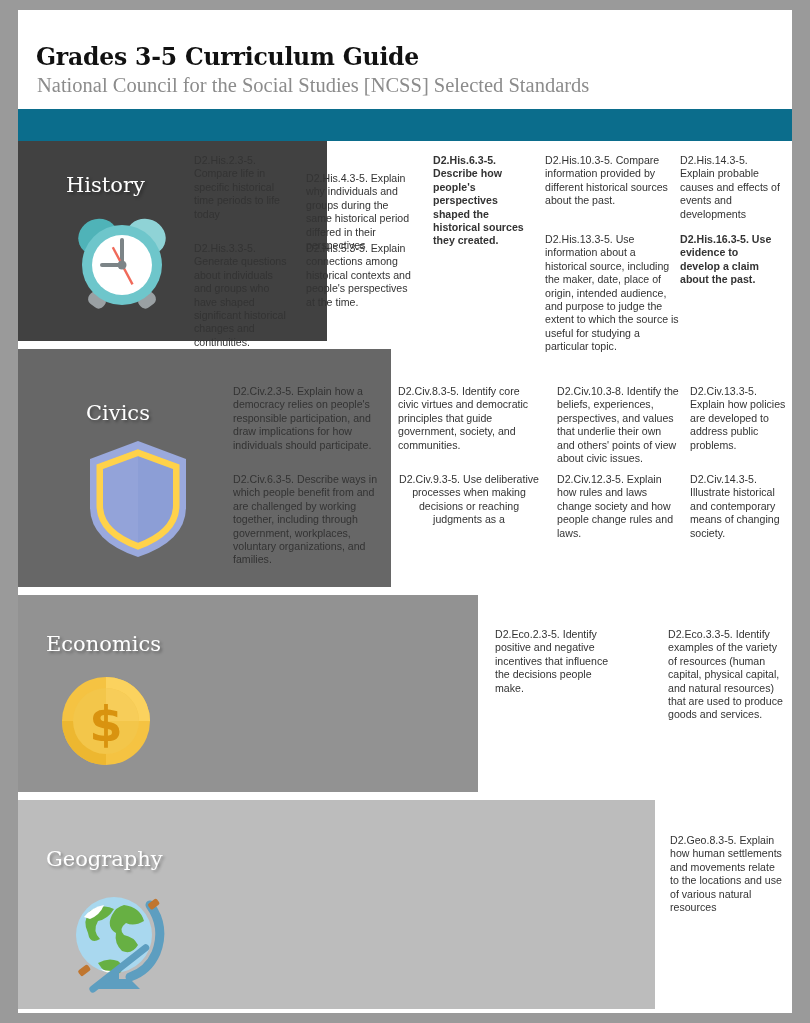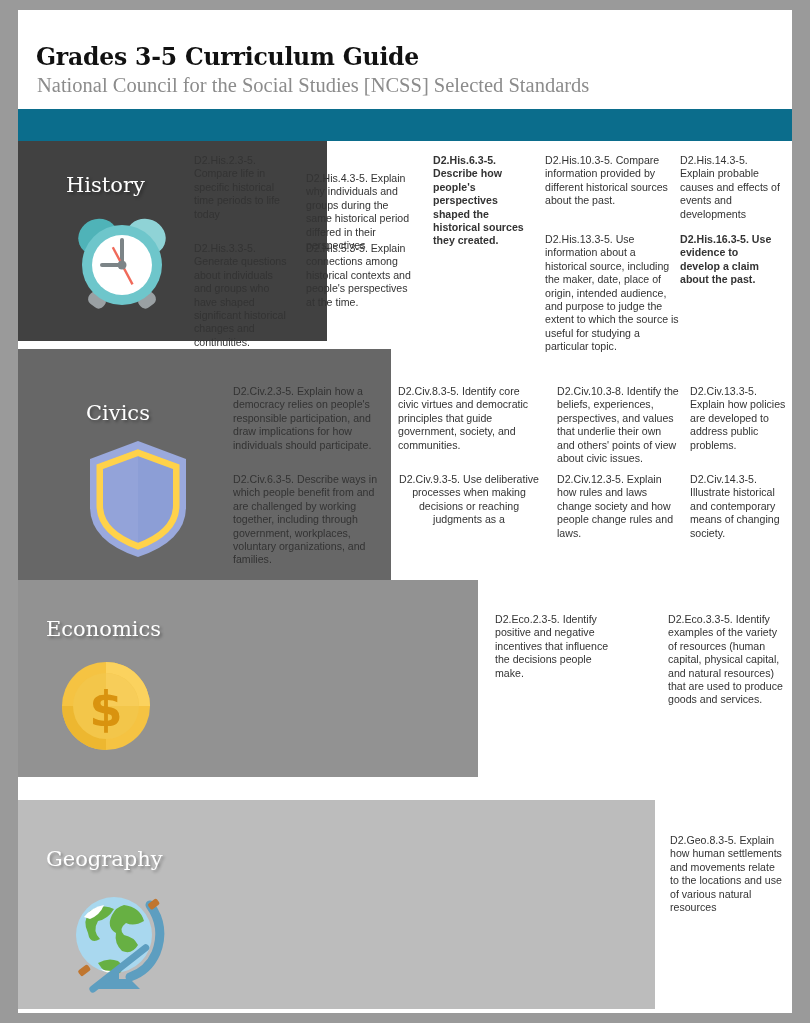--- a/index.html
+++ b/index.html
@@ -159,21 +159,21 @@
     <div class="std" style="left:380px; top:36px; width:144px;">D2.Civ.8.3-5. Identify core civic virtues and democratic principles that guide government, society, and communities.</div>
     <div class="std" style="left:380px; top:124px; width:142px;text-align:center;">D2.Civ.9.3-5. Use deliberative processes when making decisions or reaching judgments as a</div>
 
     <div class="std" style="left:539px; top:36px; width:122px;">D2.Civ.10.3-8. Identify the beliefs, experiences, perspectives, and values that underlie their own and others' points of view about civic issues.</div>
     <div class="std" style="left:539px; top:124px; width:118px;">D2.Civ.12.3-5. Explain how rules and laws change society and how people change rules and laws.</div>
 
     <div class="std" style="left:672px; top:36px; width:98px;">D2.Civ.13.3-5. Explain how policies are developed to address public problems.</div>
     <div class="std" style="left:672px; top:124px; width:96px;">D2.Civ.14.3-5. Illustrate historical and contemporary means of changing society.</div>
   </div>
 
-  <div class="section" style="left:0; top:570px; width:774px; height:197px;">
+  <div class="section" style="left:0; top:585px; width:774px; height:197px;">
     <div class="block" style="width:460px; background:#929292;"></div>
 
     <div class="sec-label" style="left:28px; top:37px;">Economics</div>
 
     <div class="icon-wrap" style="left:40px; top:78px; width:96px; height:96px;">
         <svg viewBox="0 0 96 96" width="96" height="96">
         <circle cx="48" cy="48" r="44" fill="#f5c342"></circle>
         <path d="M48 4 A44 44 0 0 1 92 48 L48 48 Z" fill="#fbd25e"></path>
         <path d="M4 48 A44 44 0 0 0 48 92 L48 48 Z" fill="#edb730"></path>
         <circle cx="48" cy="48" r="33" fill="#f3c64a"></circle>

